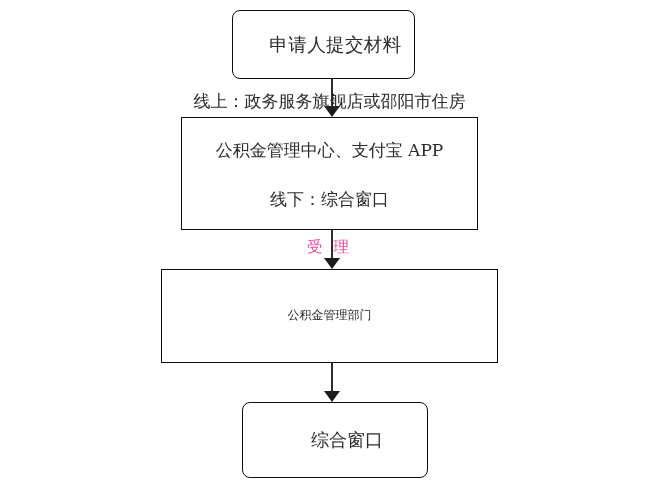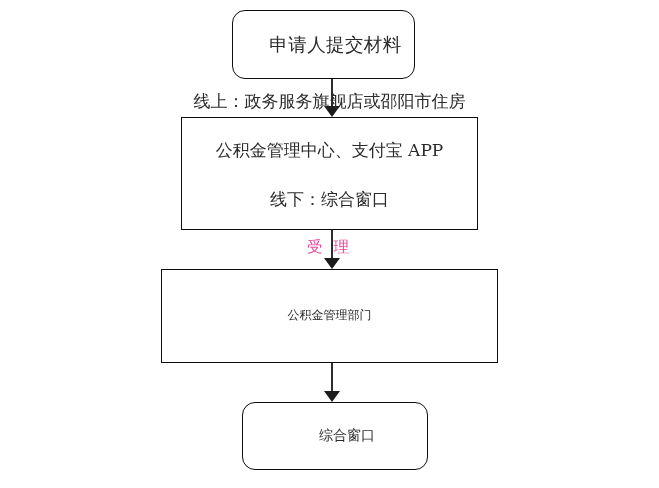--- a/index.html
+++ b/index.html
@@ -30,21 +30,21 @@
     background: #ffffff;
     display: flex;
     flex-direction: column;
     align-items: center;
     justify-content: center;
     text-align: center;
     color: #2b2b2b;
   }
 
   .node.rounded {
-    border-radius: 13px;
+    border-radius: 8px;
     padding-left: 24px;
   }
 
   .node .line {
     display: block;
     white-space: nowrap;
     line-height: 1.18;
   }
 
   
@@ -83,22 +83,22 @@
     height: 94px;
     font-size: 12px;
   }
   #node-dept .line { line-height: 1.62; }
 
   
   #node-result {
     left: 242px;
     top: 402px;
     width: 186px;
-    height: 68px;
-    font-size: 14px;
+    height: 76px;
+    font-size: 18px;
   }
   #node-result .line { line-height: 1.55; }
 
   
   .connector {
     position: absolute;
     left: 324px;
     width: 16px;
   }
   .connector .stem {

